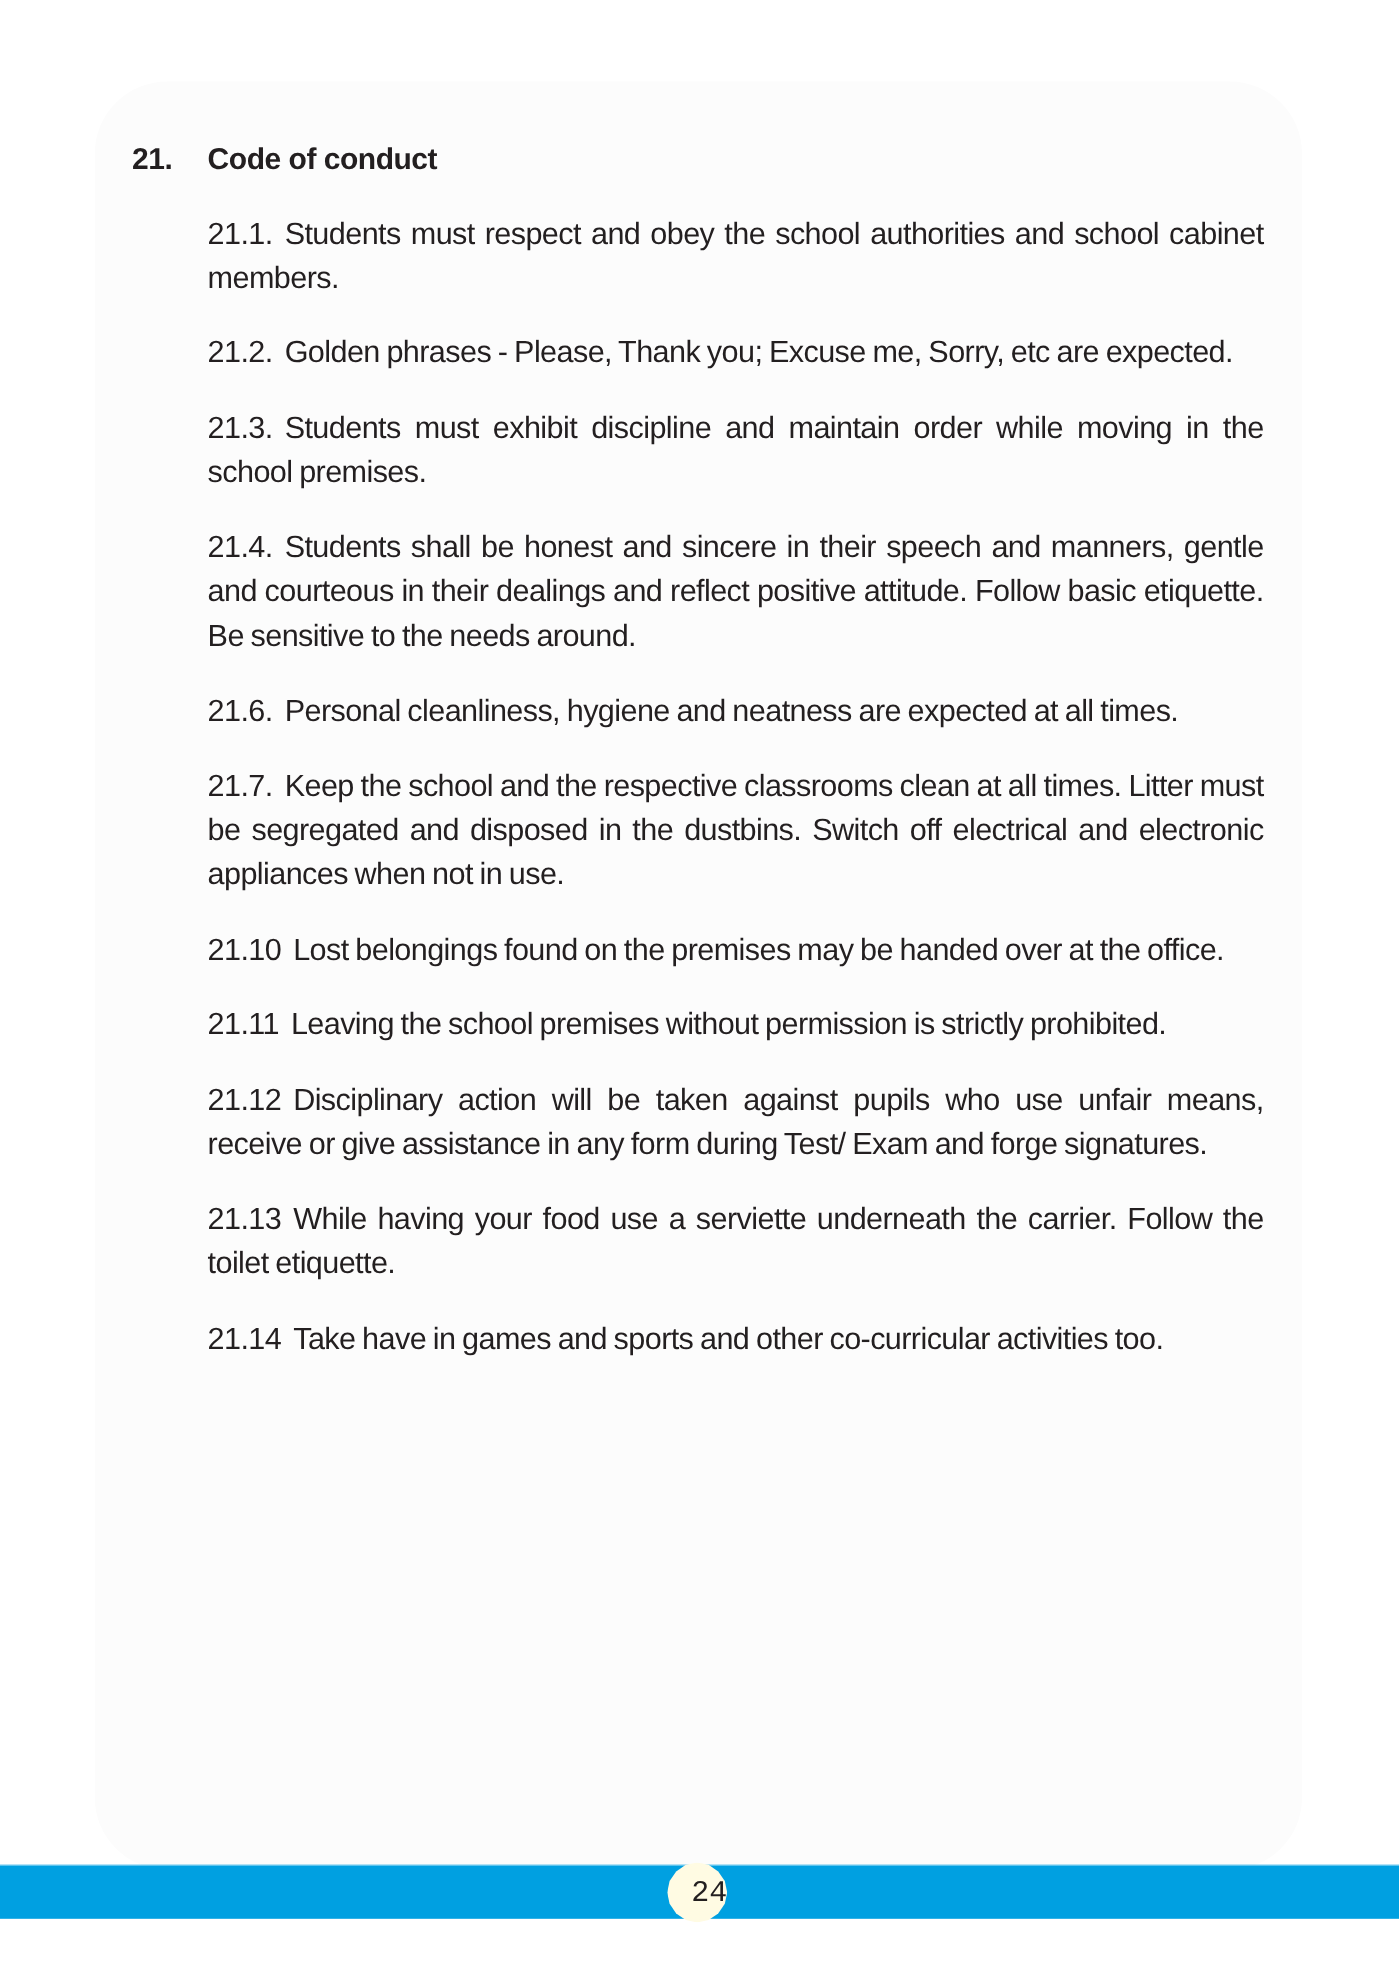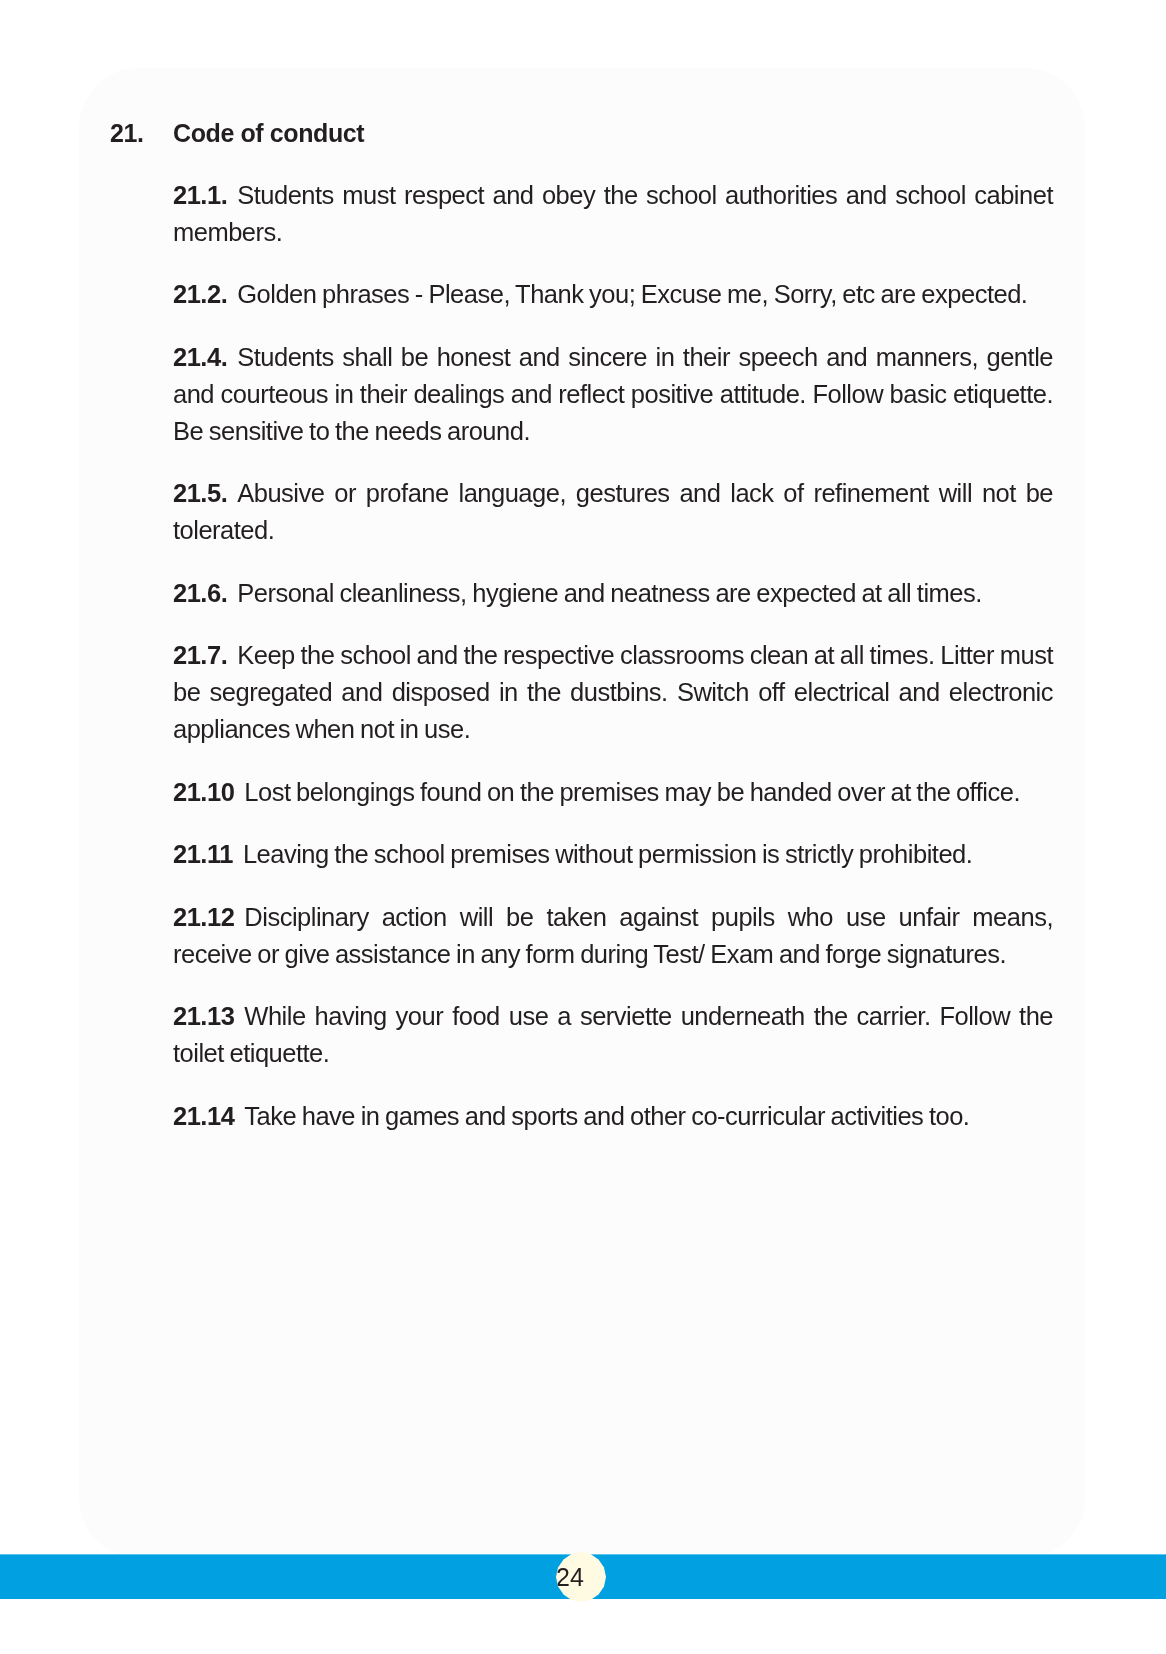--- a/index.html
+++ b/index.html
@@ -48,21 +48,21 @@
     }
     .rule {
       font-size: 25.5px;
       line-height: 37px;
       text-align: justify;
       margin-bottom: 8px;
       letter-spacing: -0.5px;
       word-spacing: -1px;
     }
     .rule-num {
-      font-weight: bold;
+      font-weight: normal;
       margin-right: 10px;
       margin-top: 46px;
     }
     .footer-bar {
       position: absolute;
       left: 0;
       top: 1554px;
       width: 1166px;
       height: 44px;
       background: #00a0e1;
@@ -71,41 +71,42 @@
     .page-badge {
       position: absolute;
       left: 556px;
       top: 1552px;
       width: 50px;
       height: 50px;
       background: #fffbe3;
       clip-path: polygon(50% 0%, 69% 4%, 85% 15%, 96% 31%, 100% 50%, 96% 69%, 85% 85%, 69% 96%, 50% 100%, 31% 96%, 15% 85%, 4% 69%, 0% 50%, 4% 31%, 15% 15%, 31% 4%);
       display: flex;
       align-items: center;
-      justify-content: flex-start;
+      justify-content: flex-end;
       font-size: 25px;
       color: #231f20;
+      font-family: Liberation Mono, monospace;
     }
   </style>
 </head>
 <body>
 
 <div class="panel"></div>
 
 <div class="content">
   <div class="section-heading">
     <span class="section-num">21.</span>
     <span>Code of conduct</span>
   </div>
 
   <div class="rules">
     <p class="rule"><span class="rule-num">21.1.</span><span>Students must respect and obey the school authorities and school cabinet members.</span></p>
     <p class="rule"><span class="rule-num">21.2.</span><span>Golden phrases - Please, Thank you; Excuse me, Sorry, etc are expected.</span></p>
+    <p class="rule"><span class="rule-num">21.3.</span><span>Students must exhibit discipline and maintain order while moving in the school premises.</span></p>
     <p class="rule"><span class="rule-num">21.4.</span><span>Students shall be honest and sincere in their speech and manners, gentle and courteous in their dealings and reflect positive attitude. Follow basic etiquette. Be sensitive to the needs around.</span></p>
-    <p class="rule"><span class="rule-num">21.5.</span><span>Abusive or profane language, gestures and lack of refinement will not be tolerated.</span></p>
     <p class="rule"><span class="rule-num">21.6.</span><span>Personal cleanliness, hygiene and neatness are expected at all times.</span></p>
     <p class="rule"><span class="rule-num">21.7.</span><span>Keep the school and the respective classrooms clean at all times. Litter must be segregated and disposed in the dustbins. Switch off electrical and electronic appliances when not in use.</span></p>
     <p class="rule"><span class="rule-num">21.10</span><span>Lost belongings found on the premises may be handed over at the office.</span></p>
     <p class="rule"><span class="rule-num">21.11</span><span>Leaving the school premises without permission is strictly prohibited.</span></p>
     <p class="rule"><span class="rule-num">21.12</span><span>Disciplinary action will be taken against pupils who use unfair means, receive or give assistance in any form during Test/ Exam and forge signatures.</span></p>
     <p class="rule"><span class="rule-num">21.13</span><span>While having your food use a serviette underneath the carrier. Follow the toilet etiquette.</span></p>
     <p class="rule"><span class="rule-num">21.14</span><span>Take have in games and sports and other co-curricular activities too.</span></p>
   </div>
 </div>
 

